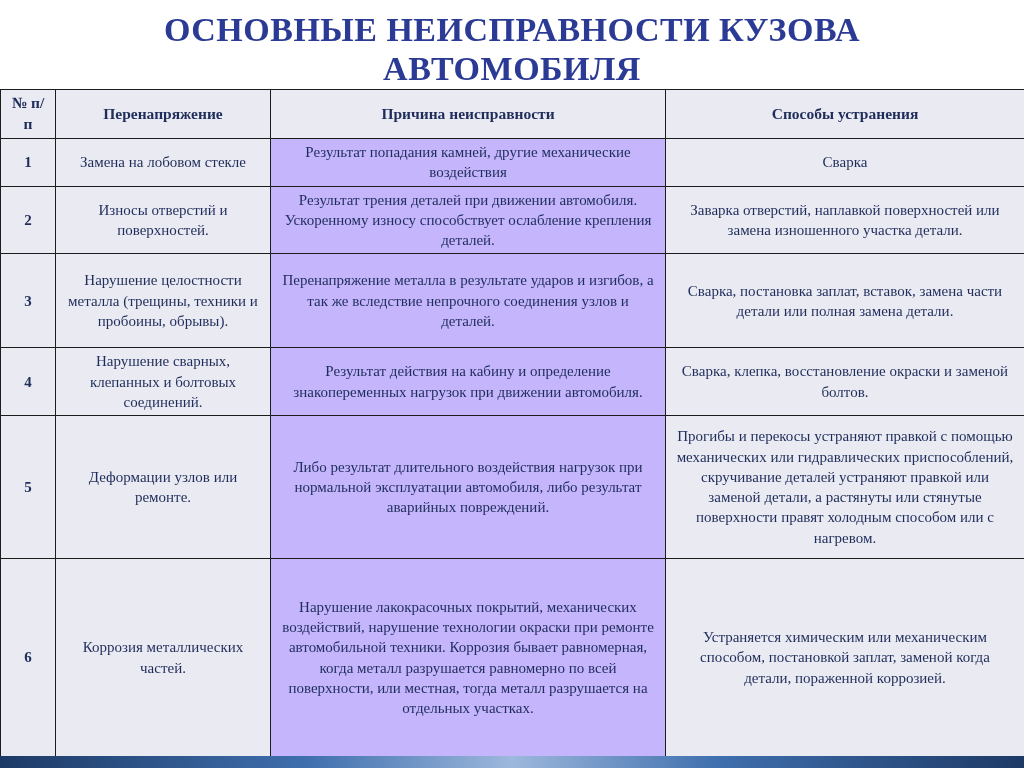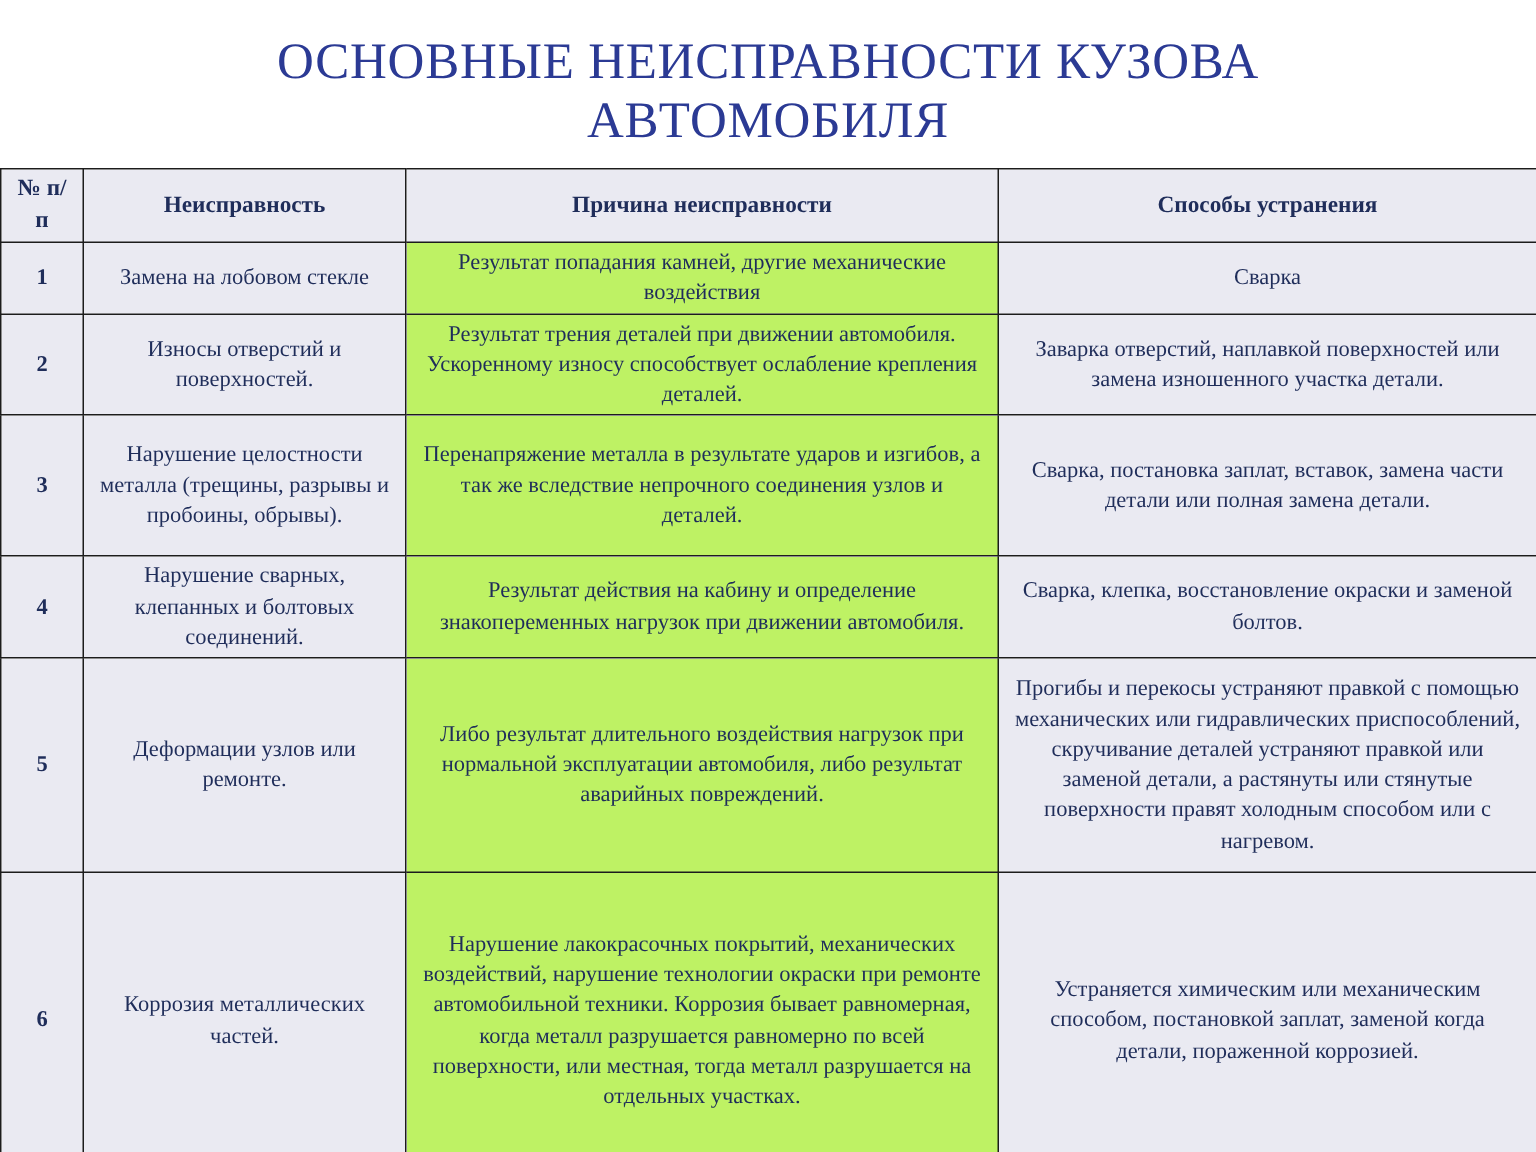--- a/index.html
+++ b/index.html
@@ -11,27 +11,27 @@
     overflow: hidden;
     font-family: "Liberation Serif", "DejaVu Serif", serif;
   }
   .slide {
     position: relative;
     width: 1024px;
     height: 768px;
     background: #ffffff;
   }
   .slide-title {
-    margin: 12px auto;
+    margin: 0 auto;
     padding-top: 10px;
     max-width: 880px;
     text-align: center;
     font-size: 34px;
     line-height: 1.15;
-    font-weight: normal;
+    font-weight: bold;
     color: #2b3a94;
     letter-spacing: 0.5px;
   }
   table.faults {
     border-collapse: collapse;
     table-layout: fixed;
     width: 1024px;
     margin-top: 1px;
     color: #1f2d5a;
     font-size: 15px;
@@ -48,21 +48,21 @@
     line-height: 1.35;
     overflow: hidden;
   }
   table.faults thead th {
     background: #eaeaf2;
     font-weight: bold;
     font-size: 15.5px;
     height: 30px;
   }
   td.band { background: #eaeaf2; }
-  td.plain { background: #bef264; }
+  td.plain { background: #c4b5fd; }
   td.num { font-weight: bold; }
   tr.r1 { height: 46px; }
   tr.r2 { height: 64px; }
   tr.r3 { height: 94px; }
   tr.r4 { height: 66px; }
   tr.r5 { height: 143px; }
   tr.r6 { height: 198px; }
   .bottom-bar {
     position: absolute;
     left: 0;
@@ -82,41 +82,41 @@
   <table class="faults">
     <colgroup>
       <col class="c1">
         <col class="c2">
         <col class="c3">
         <col class="c4">
     </colgroup>
     <thead>
       <tr>
         <th>№ п/п</th>
-        <th>Неисправность</th>
+        <th>Перенапряжение</th>
         <th>Причина неисправности</th>
         <th>Способы устранения</th>
       </tr>
     </thead>
     <tbody>
       <tr class="r1">
         <td class="band num">1</td>
         <td class="band">Замена на лобовом стекле</td>
         <td class="plain">Результат попадания камней, другие механические воздействия</td>
         <td class="band">Сварка</td>
       </tr>
       <tr class="r2">
         <td class="band num">2</td>
         <td class="band">Износы отверстий и поверхностей.</td>
         <td class="plain">Результат трения деталей при движении автомобиля. Ускоренному износу способствует ослабление крепления деталей.</td>
         <td class="band">Заварка отверстий, наплавкой поверхностей или замена изношенного участка детали.</td>
       </tr>
       <tr class="r3">
         <td class="band num">3</td>
-        <td class="band">Нарушение целостности металла (трещины, разрывы и пробоины, обрывы).</td>
+        <td class="band">Нарушение целостности металла (трещины, техники и пробоины, обрывы).</td>
         <td class="plain">Перенапряжение металла в результате ударов и изгибов, а так же вследствие непрочного соединения узлов и деталей.</td>
         <td class="band">Сварка, постановка заплат, вставок, замена части детали или полная замена детали.</td>
       </tr>
       <tr class="r4">
         <td class="band num">4</td>
         <td class="band">Нарушение сварных, клепанных и болтовых соединений.</td>
         <td class="plain">Результат действия  на кабину и определение знакопеременных нагрузок при движении автомобиля.</td>
         <td class="band">Сварка, клепка, восстановление окраски и заменой болтов.</td>
       </tr>
       <tr class="r5">

